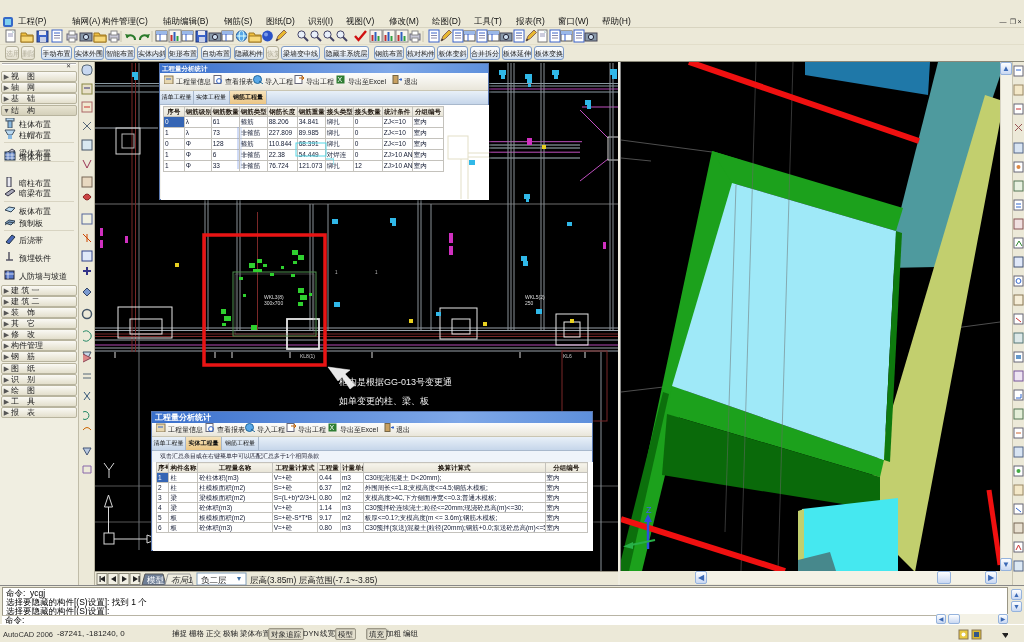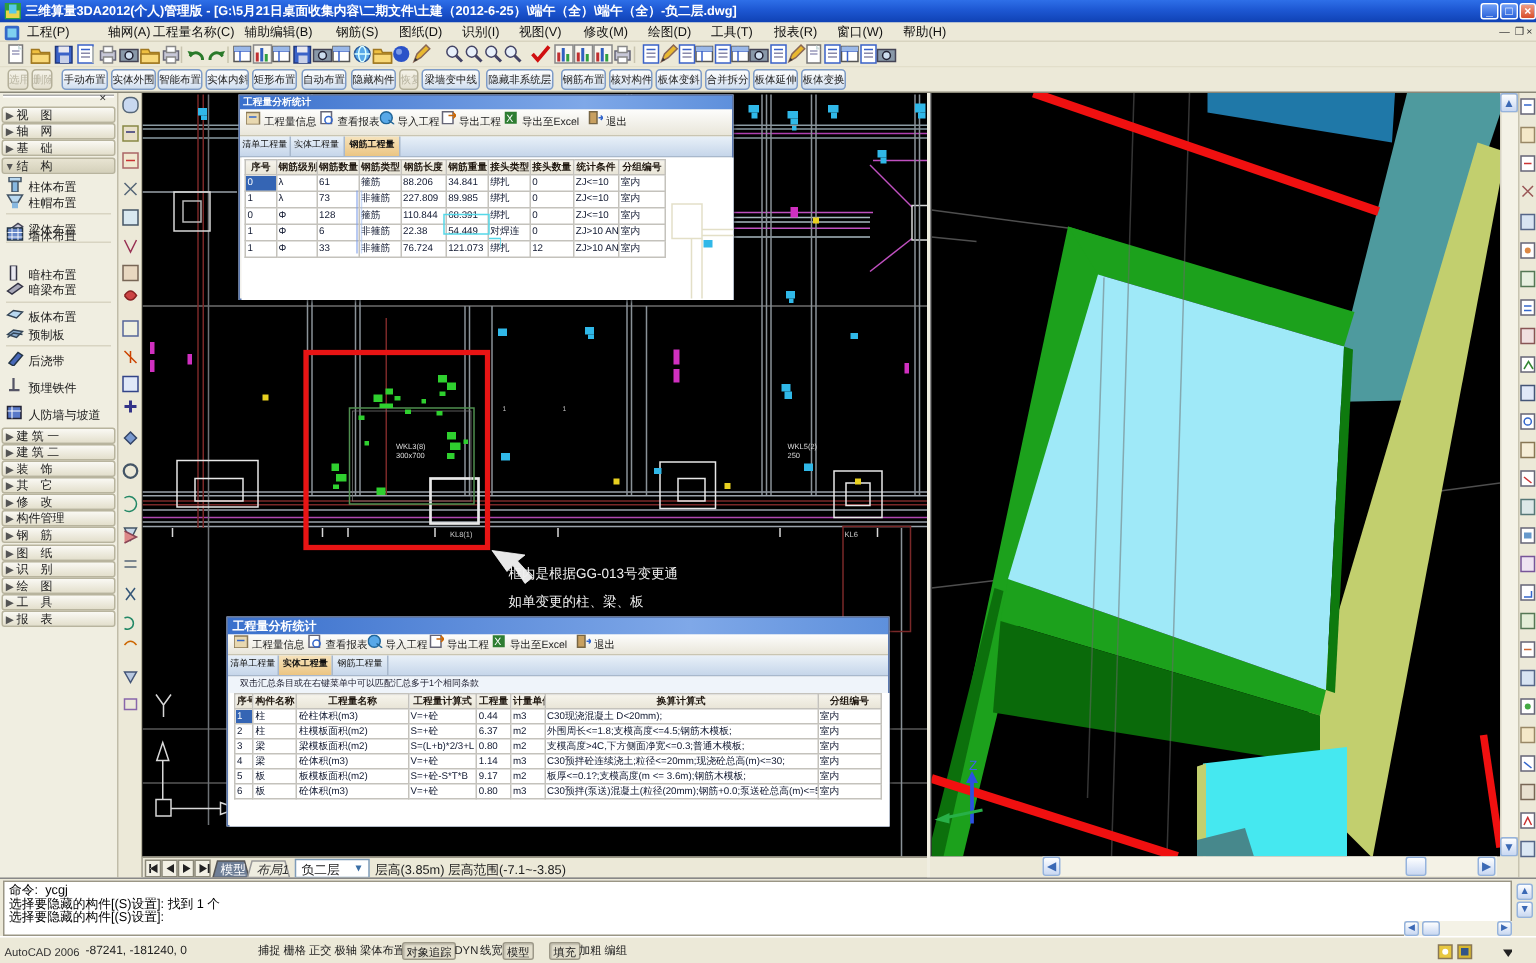--- a/index.html
+++ b/index.html
@@ -76,40 +76,29 @@
 #cmdwin { left:0; top:585px; width:1024px; height:39px; background:#ECE9D8; border-top:1px solid #888; }
 #cmdtext { position:absolute; left:2px; top:1px; width:1006px; height:37px; background:#fff; border:1px solid #9A9685; font-size:8.5px; color:#000; line-height:9.2px; padding:1px 3px; }
 #statusbar { left:0; top:624px; width:1024px; height:18px; background:#ECE9D8; border-top:1px solid #fff; font-size:7.5px; color:#222; }
 .stbtn { position:absolute; top:3px; height:12px; line-height:11px; padding:0 2px; font-size:7.5px; }
 .stbtn.on { border:1px solid #9C9888; border-radius:2px; background:#E2DECC; box-shadow:inset 1px 1px 1px rgba(0,0,0,0.15); }
 </style>
 </head>
 <body>
 <div id="app">
 
-  <div id="titlebar" class="abs">
-    <svg style="position:absolute;left:3px;top:2px" width="11" height="11">
-        <rect width="11" height="11" fill="#2E9E40"></rect>
-        <rect x="1" y="5" width="9" height="5" fill="#E8D44C"></rect>
-        <rect x="3" y="1" width="5" height="6" fill="#58C8E8"></rect>
-      </svg>
-    <span class="txt">三维算量3DA2012(个人)管理版 - [G:\5月21日桌面收集内容\二期文件\土建（2012-6-25）\端午（全）\端午（全）-负二层.dwg]</span>
-    <span class="tbtn" style="left:987px">_</span>
-    <span class="tbtn" style="left:1000px">□</span>
-    <span class="tbtn close" style="left:1013px;width:11px">×</span>
-  </div>
 
   <div id="menubar" class="abs">
     <svg style="position:absolute;left:3px;top:2px" width="10" height="10">
         <rect width="10" height="10" rx="2" fill="#3568C8"></rect>
         <rect x="2" y="2" width="6" height="6" fill="#7FD0F0"></rect>
       </svg>
     <span class="m" style="left:18px">工程(P)</span>
     <span class="m" style="left:72px">轴网(A)</span>
-    <span class="m" style="left:102px">工程量名称(C)</span>
+    <span class="m" style="left:102px">构件管理(C)</span>
     <span class="m" style="left:163px">辅助编辑(B)</span>
     <span class="m" style="left:224px">钢筋(S)</span>
     <span class="m" style="left:266px">图纸(D)</span>
     <span class="m" style="left:308px">识别(I)</span>
     <span class="m" style="left:346px">视图(V)</span>
     <span class="m" style="left:389px">修改(M)</span>
     <span class="m" style="left:432px">绘图(D)</span>
     <span class="m" style="left:474px">工具(T)</span>
     <span class="m" style="left:516px">报表(R)</span>
     <span class="m" style="left:558px">窗口(W)</span>
@@ -925,20 +914,21 @@
     <rect x="29" y="30" width="6" height="5" fill="#30B8E8"></rect>
   </svg>
   <svg class="abs" style="left:234px;top:125px;z-index:30" width="100" height="50">
     <line x1="4" y1="2" x2="4" y2="44" stroke="#7A9AE8" opacity="0.7"></line>
     <line x1="7" y1="2" x2="7" y2="44" stroke="#9AB8F0" opacity="0.5"></line>
     <rect x="62" y="18" width="30" height="13" fill="none" stroke="#55D8E8"></rect>
     <path d="M92 34 h8 v6" fill="none" stroke="#55D8E8"></path>
   </svg>
   <div id="cmdwin" class="abs">
     <div id="cmdtext">命令:&nbsp;&nbsp;ycgj<br>选择要隐藏的构件[(S)设置]: 找到 1 个<br>选择要隐藏的构件[(S)设置]:</div>
+    <div style="position:absolute;left:2px;top:29px;width:1006px;height:9px;background:#fff;border-top:1px solid #B8B4A4;font-size:8.5px;line-height:9px;padding-left:3px">命令:</div>
     <div class="sarrow" style="left:1011px;top:3px;width:11px;height:11px;line-height:10px;font-size:7px">▲</div>
     <div class="sarrow" style="left:1011px;top:15px;width:11px;height:11px;line-height:10px;font-size:7px">▼</div>
     <div style="position:absolute;left:936px;top:28px;width:72px;height:10px;background:#F4F2E6"></div>
     <div class="sarrow" style="left:936px;top:28px;width:10px;height:10px;line-height:9px;font-size:6px">◀</div>
     <div style="position:absolute;left:948px;top:28px;width:12px;height:10px;background:linear-gradient(180deg,#FDFEFF,#C9D8F2);border:1px solid #95B3DD;border-radius:2px"></div>
     <div class="sarrow" style="left:998px;top:28px;width:10px;height:10px;line-height:9px;font-size:6px">▶</div>
   </div>
   <div id="statusbar" class="abs">
     <span style="position:absolute;left:3px;top:5px;font-size:7.5px;color:#333">AutoCAD 2006</span>
     <span style="position:absolute;left:57px;top:4px;font-size:8px;color:#222">-87241, -181240, 0</span>

